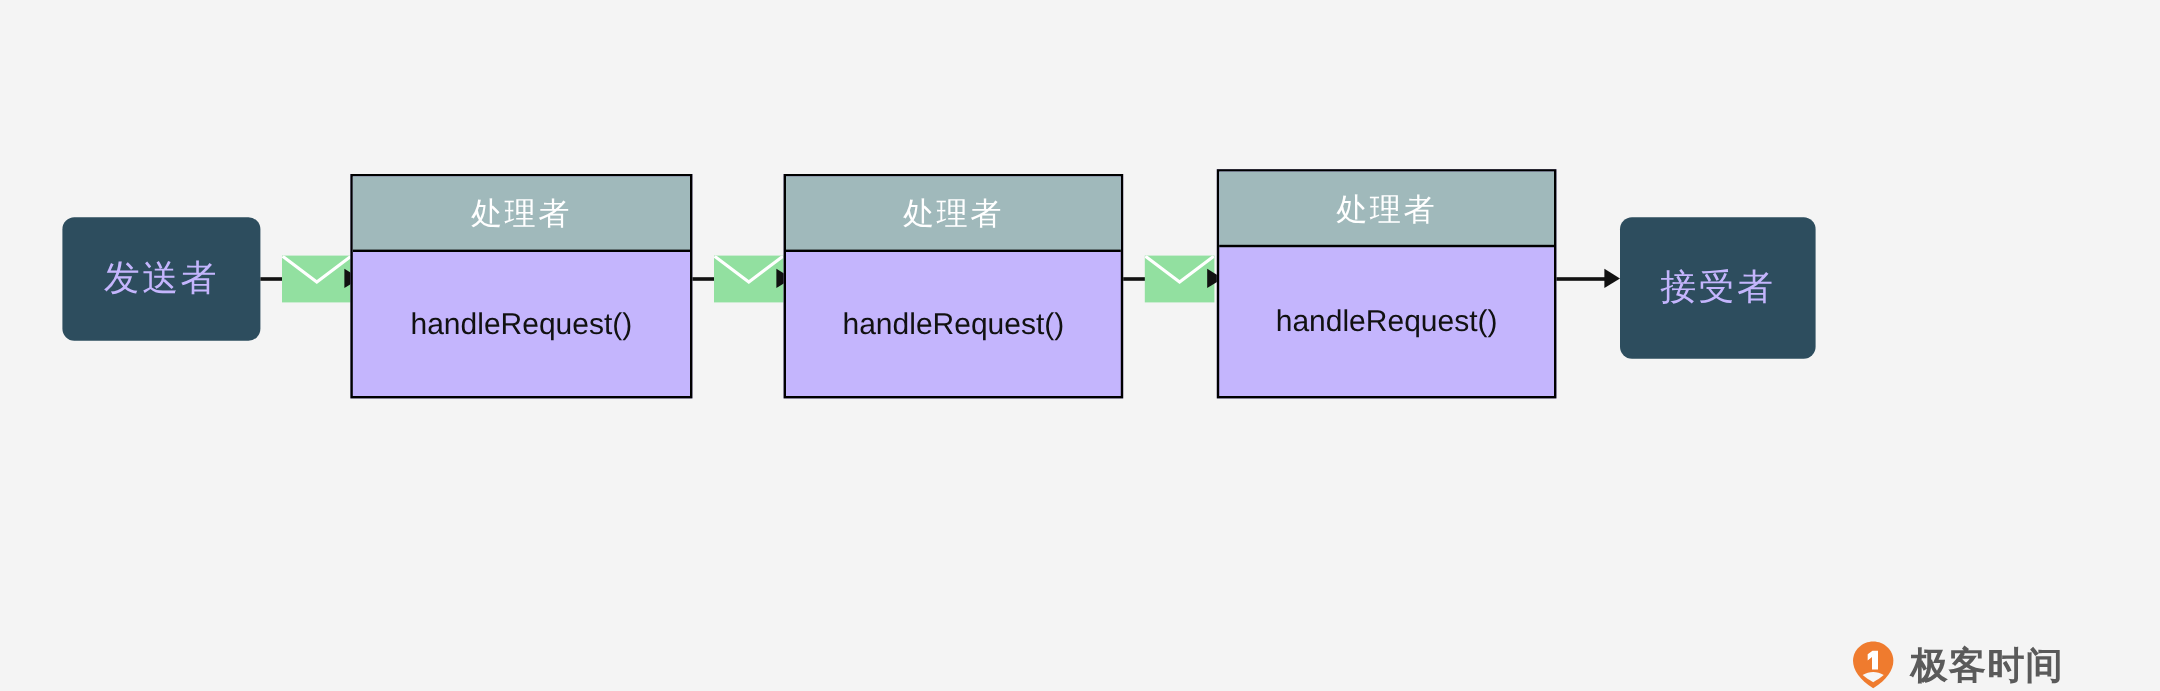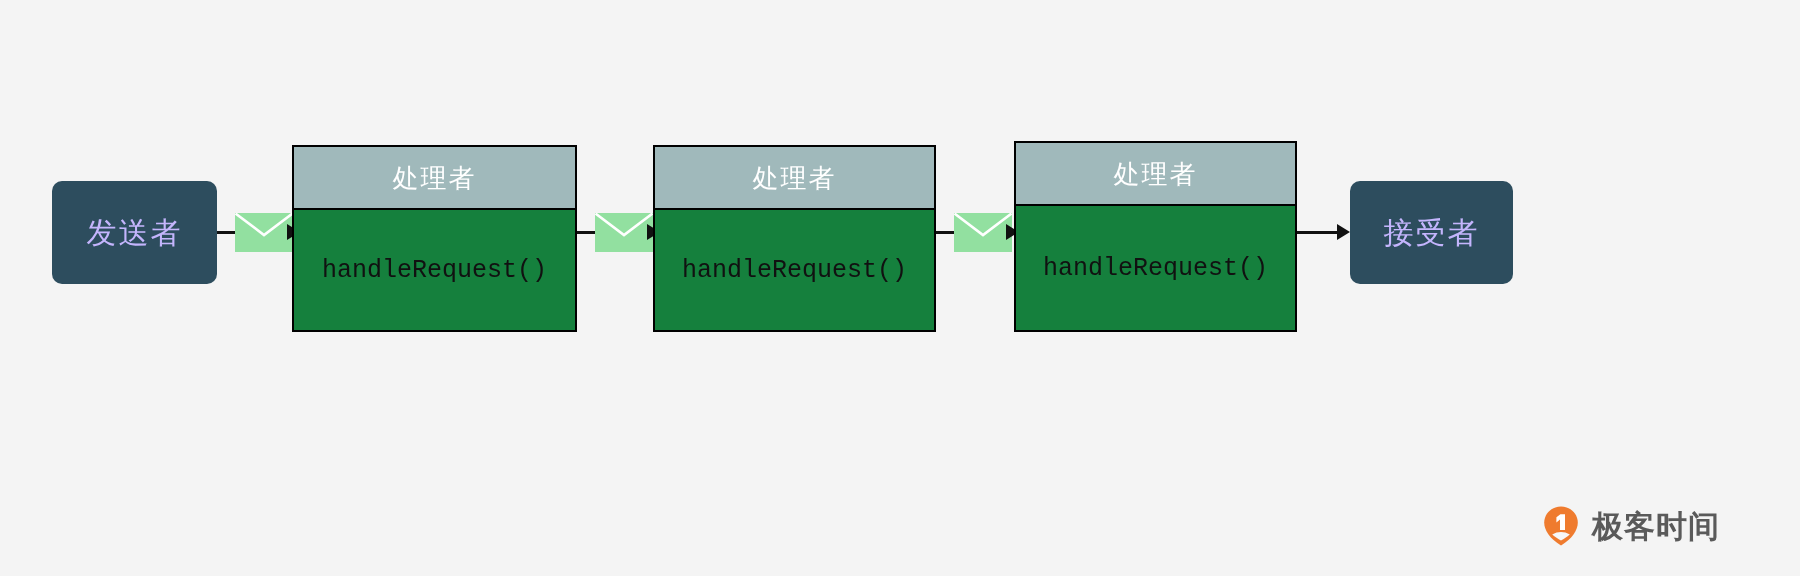--- a/index.html
+++ b/index.html
@@ -32,28 +32,28 @@
     display: flex;
     align-items: center;
     justify-content: center;
     color: #c4b5fd;
     font-size: 30px;
     letter-spacing: 2px;
     line-height: 1;
     user-select: none;
   }
   #node-sender   { left: 52px;   top: 181px; width: 165px; height: 103px; }
-  #node-receiver { left: 1350px; top: 181px; width: 163px; height: 103px; }
+  #node-receiver { left: 1350px; top: 181px; width: 163px; height: 118px; }
 
   
   .handler {
     position: absolute;
     box-sizing: border-box;
     border: 2px solid #000000;
-    background: #15803d;
+    background: #c4b5fd;
     display: flex;
     flex-direction: column;
   }
   .handler-header {
     box-sizing: border-box;
     height: 63px;
     background: #a0b9bb;
     border-bottom: 2px solid #000000;
     display: flex;
     align-items: center;
@@ -66,21 +66,20 @@
   }
   .handler-body {
     flex: 1 1 auto;
     display: flex;
     align-items: center;
     justify-content: center;
     color: #111111;
     font-size: 25px;
     line-height: 1;
     user-select: none;
-    font-family: Liberation Mono, monospace;
   }
 
   #handler-1 { left: 292px;  top: 145px; width: 285px; height: 187px; }
   #handler-2 { left: 653px;  top: 145px; width: 283px; height: 187px; }
   #handler-3 { left: 1014px; top: 141px; width: 283px; height: 191px; }
 
   
   .connector {
     position: absolute;
     height: 60px;
@@ -129,21 +128,21 @@
 
   
   #connector-4 { left: 1297px; top: 203px; width: 58px; }
   #connector-4 .conn-line { left: 0; width: 45px; }
   #connector-4 .arrowhead { left: 40px; }
 
   
   #watermark {
     position: absolute;
     left: 1540px;
-    top: 505px;
+    top: 533px;
     display: flex;
     align-items: center;
     gap: 10px;
     user-select: none;
   }
   #watermark-logo { width: 42px; height: 42px; display: block; }
   #watermark-text {
     color: #5a5a5a;
     font-size: 31px;
     letter-spacing: 1px;

